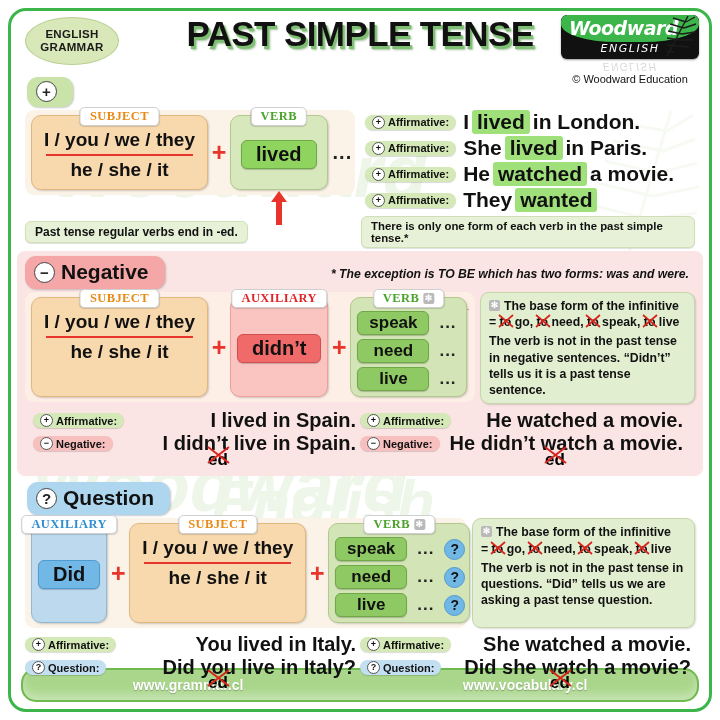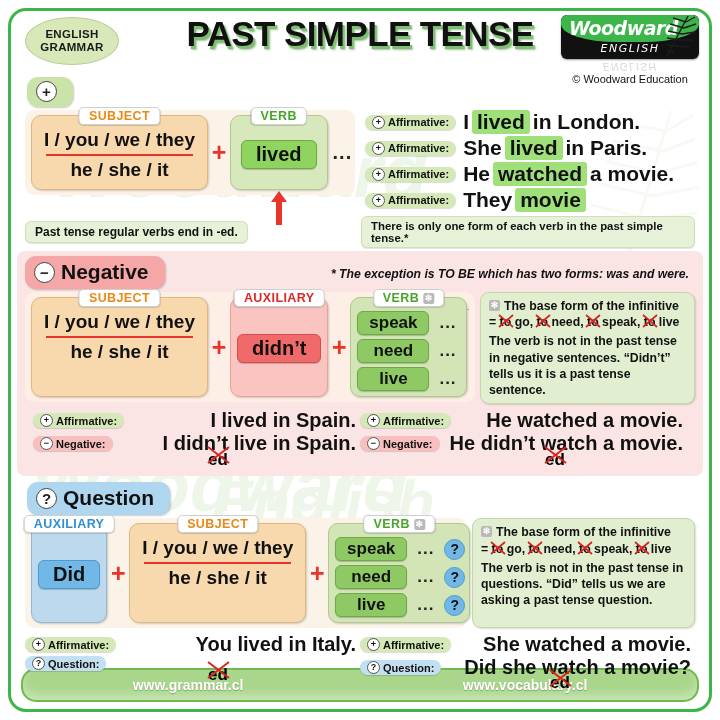--- a/index.html
+++ b/index.html
@@ -114,21 +114,21 @@
   .box-aux-neg{background:#fac5c0;border:1px solid #ecA199;}
   .box-aux-que{background:#bcd9ee;border:1px solid #8fb9d8;}
   .box-verb{background:#d3e4b6;border:1px solid #b2c98e;}
   .box-verb-aff{background:#d8e8bd;border:1px solid #b2c98e;}
 
   .box-label{
     position:absolute;left:50%;top:-9px;transform:translateX(-50%);
     background:#fff;border:1px solid #cfcfcf;border-radius:5px;
     padding:1px 9px;font-size:12.5px;font-weight:bold;letter-spacing:.4px;
     white-space:nowrap;box-shadow:0 1px 1px rgba(0,0,0,.15);
-    display:flex;align-items:center;gap:4px;
+    display:flex;align-items:center;gap:4px;font-family:Liberation Serif, serif;
   }
   .lbl-subject{color:#e98a16;}
   .lbl-verb{color:#4aa32a;}
   .lbl-aux-neg{color:#e02626;}
   .lbl-aux-que{color:#2f8fd0;}
   .ast{
     width:11px;height:11px;border-radius:2px;background:#b9b9b9;color:#fff;
     font-size:9px;display:inline-flex;align-items:center;justify-content:center;
     line-height:1;
   }
@@ -354,21 +354,21 @@
                 <span>a movie.</span>
               </span>
         </div>
         <div class="ex-row">
           <span class="tag tag-aff">
                 <span class="sym">+</span>
                 <span>Affirmative:</span>
               </span>
           <span class="sent">
                 <span>They</span>
-                <span class="hl-g">movie</span>
+                <span class="hl-g">wanted</span>
               </span>
         </div>
       </div>
     </div>
 
     <div style="display:flex;align-items:center;margin-top:4px;">
       <div style="width:336px;">
         <span class="note">Past tense regular verbs end in -ed.</span>
       </div>
       <div style="flex:1;">
@@ -585,20 +585,21 @@
                 <span class="sym">+</span>
                 <span>Affirmative:</span>
               </span>
           <span class="cmp-sent"><span>You</span> <span class="hl-g">lived</span> <span>in Italy.</span></span>
         </div>
         <div class="cmp-row">
           <span class="tag tag-que">
                 <span class="sym">?</span>
                 <span>Question:</span>
               </span>
+          <span class="cmp-sent"><span class="hl-b">Did</span> <span>you</span> <span class="hl-g">live</span> <span>in Italy</span><span class="qm-inline">?</span></span>
         </div>
         <div class="ed-wrap">
           <span class="ed-abs" style="left:183px;top:-6px;"><span>ed</span>
             <svg style="position:absolute;left:-2px;top:-6px;" width="26" height="22" viewBox="0 0 26 22">
                   <path d="M2 3 L23 19 M23 3 L2 19" stroke="#d8241c" stroke-width="2" fill="none"></path>
                 </svg>
           </span>
         </div>
       </div>
 

